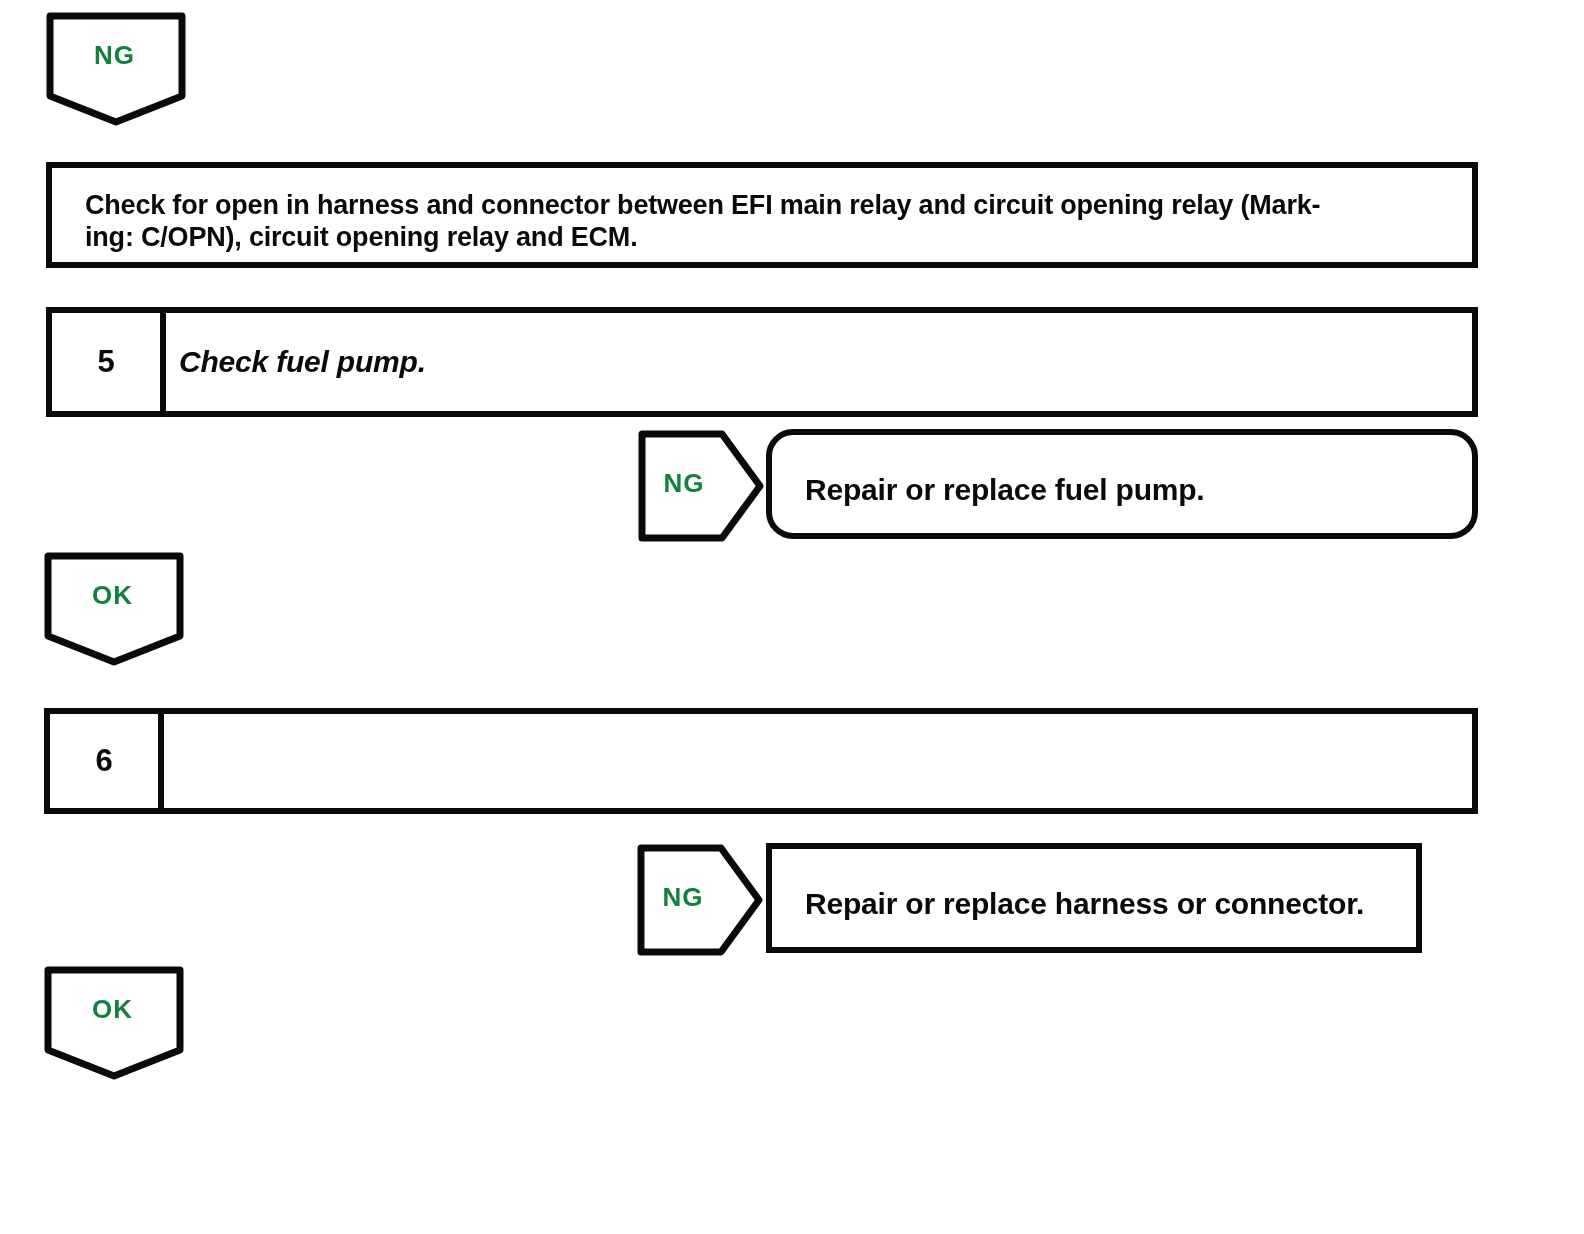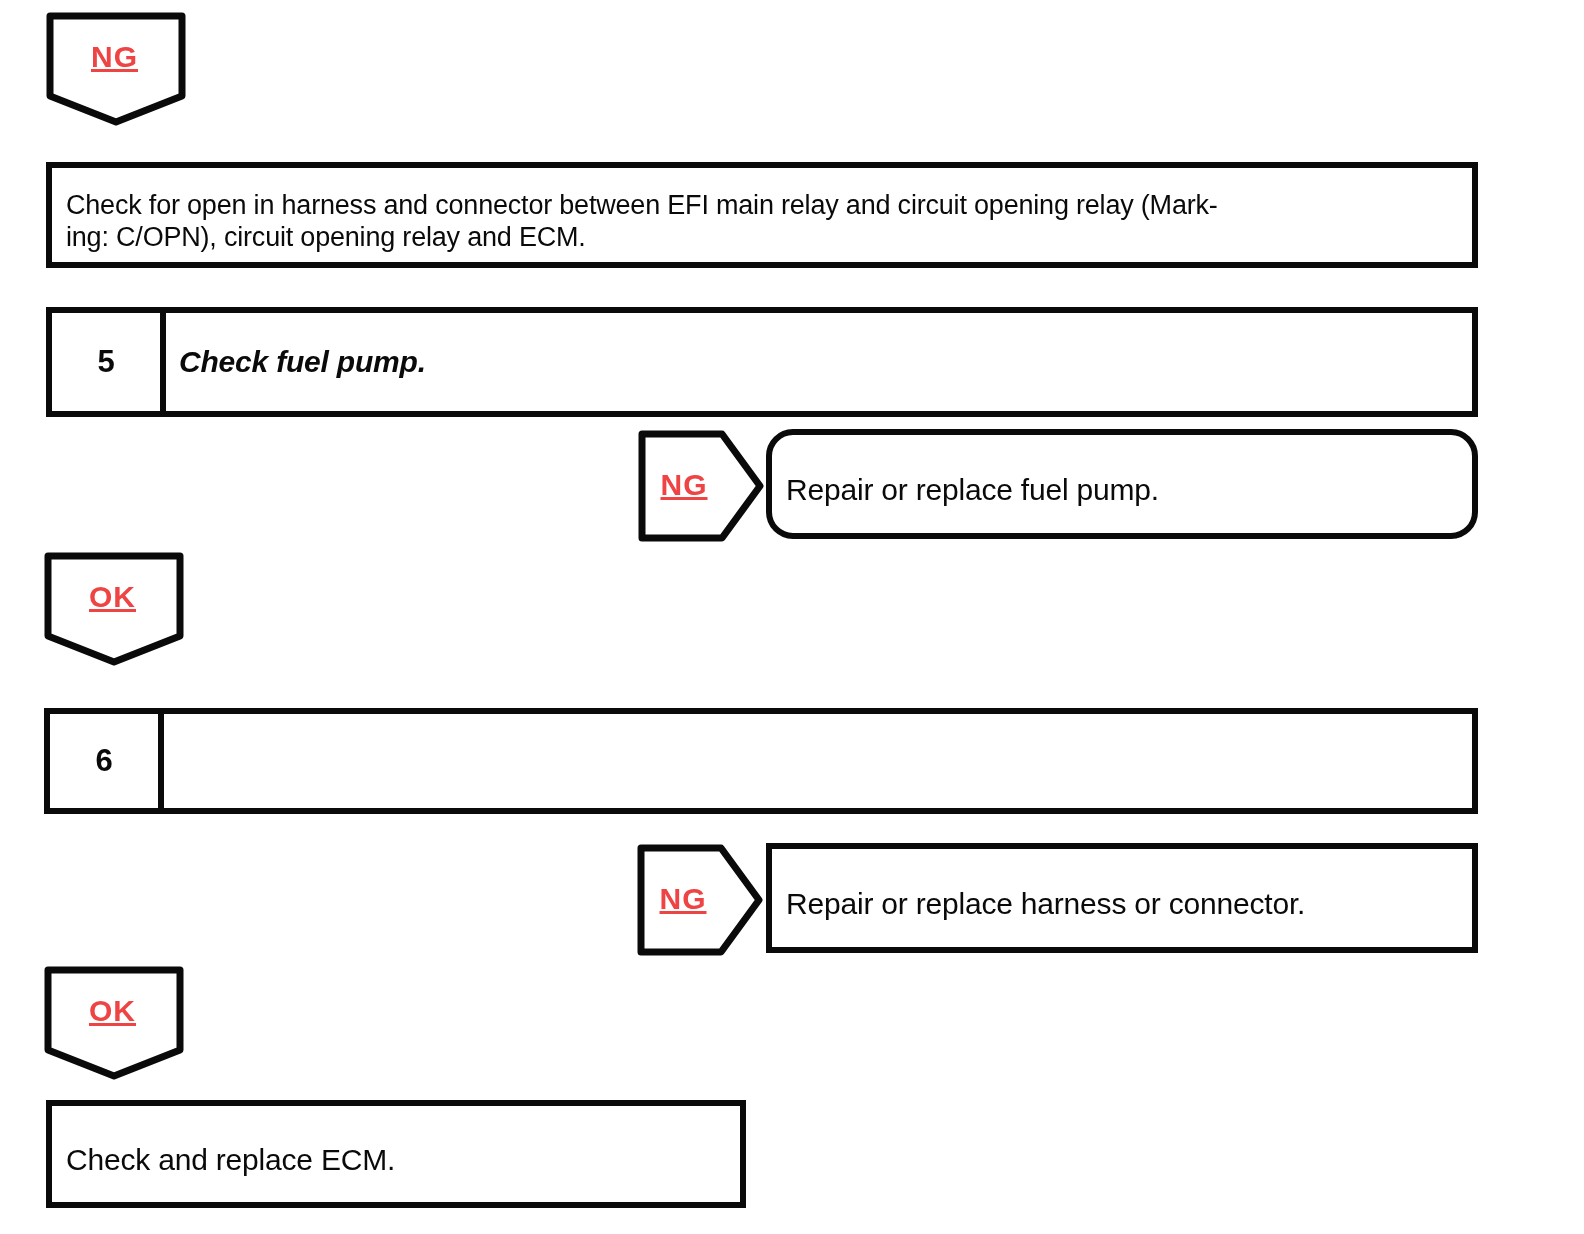--- a/index.html
+++ b/index.html
@@ -19,25 +19,25 @@
   .abs { position: absolute; box-sizing: border-box; }
 
   
   .fc-box {
     border: 6px solid #0a0a0a;
     background: #ffffff;
     display: flex;
     align-items: center;
   }
   .fc-text {
-    font-weight: normal;
+    font-weight: bold;
     font-size: 27px;
     line-height: 32px;
     letter-spacing: -0.2px;
-    padding-left: 14px;
+    padding-left: 33px;
     padding-right: 16px;
     margin-top: 12px;
   }
   .fc-text.big {
     font-size: 30px;
     line-height: 34px;
   }
   .fc-line { display: block; }
 
   
@@ -63,24 +63,23 @@
     padding-right: 16px;
     font-style: italic;
   }
 
   
   .connector { position: absolute; }
   .connector svg { display: block; }
   .connector .label {
     position: absolute;
     font-weight: bold;
-    font-size: 30px;
+    font-size: 26px;
     letter-spacing: 1px;
-    color: #ef4444;
-    text-decoration: underline;
+    color: #15803d;
   }
   .down-label {
     left: 0;
     top: 28px;
     width: 137px;
     text-align: center;
   }
   .right-label {
     left: 0;
     top: 38px;
@@ -138,28 +137,25 @@
     <div class="step-title">
     </div>
   </div>
 
   <div class="connector abs" style="left:637px; top:844px;">
     <svg width="126" height="112" viewBox="0 0 126 112">
       <polygon points="4,4 84,4 122,56 84,108 4,108" fill="#ffffff" stroke="#0a0a0a" stroke-width="7" stroke-linejoin="round"></polygon>
     </svg>
     <span class="label right-label">NG</span>
   </div>
-  <div class="fc-box abs" style="left:766px; top:843px; width:712px; height:110px;">
+  <div class="fc-box abs" style="left:766px; top:843px; width:656px; height:110px;">
     <div class="fc-text big">Repair or replace harness or connector.</div>
   </div>
 
   <div class="connector abs" style="left:44px; top:966px;">
     <svg width="140" height="114" viewBox="0 0 140 114">
       <polygon points="4,4 136,4 136,84 70,110 4,84" fill="#ffffff" stroke="#0a0a0a" stroke-width="7" stroke-linejoin="round"></polygon>
     </svg>
     <span class="label down-label">OK</span>
   </div>
 
-  <div class="fc-box abs" style="left:46px; top:1100px; width:700px; height:108px;">
-    <div class="fc-text big">Check and replace ECM.</div>
-  </div>
 
 </div>
 
 </body></html>

